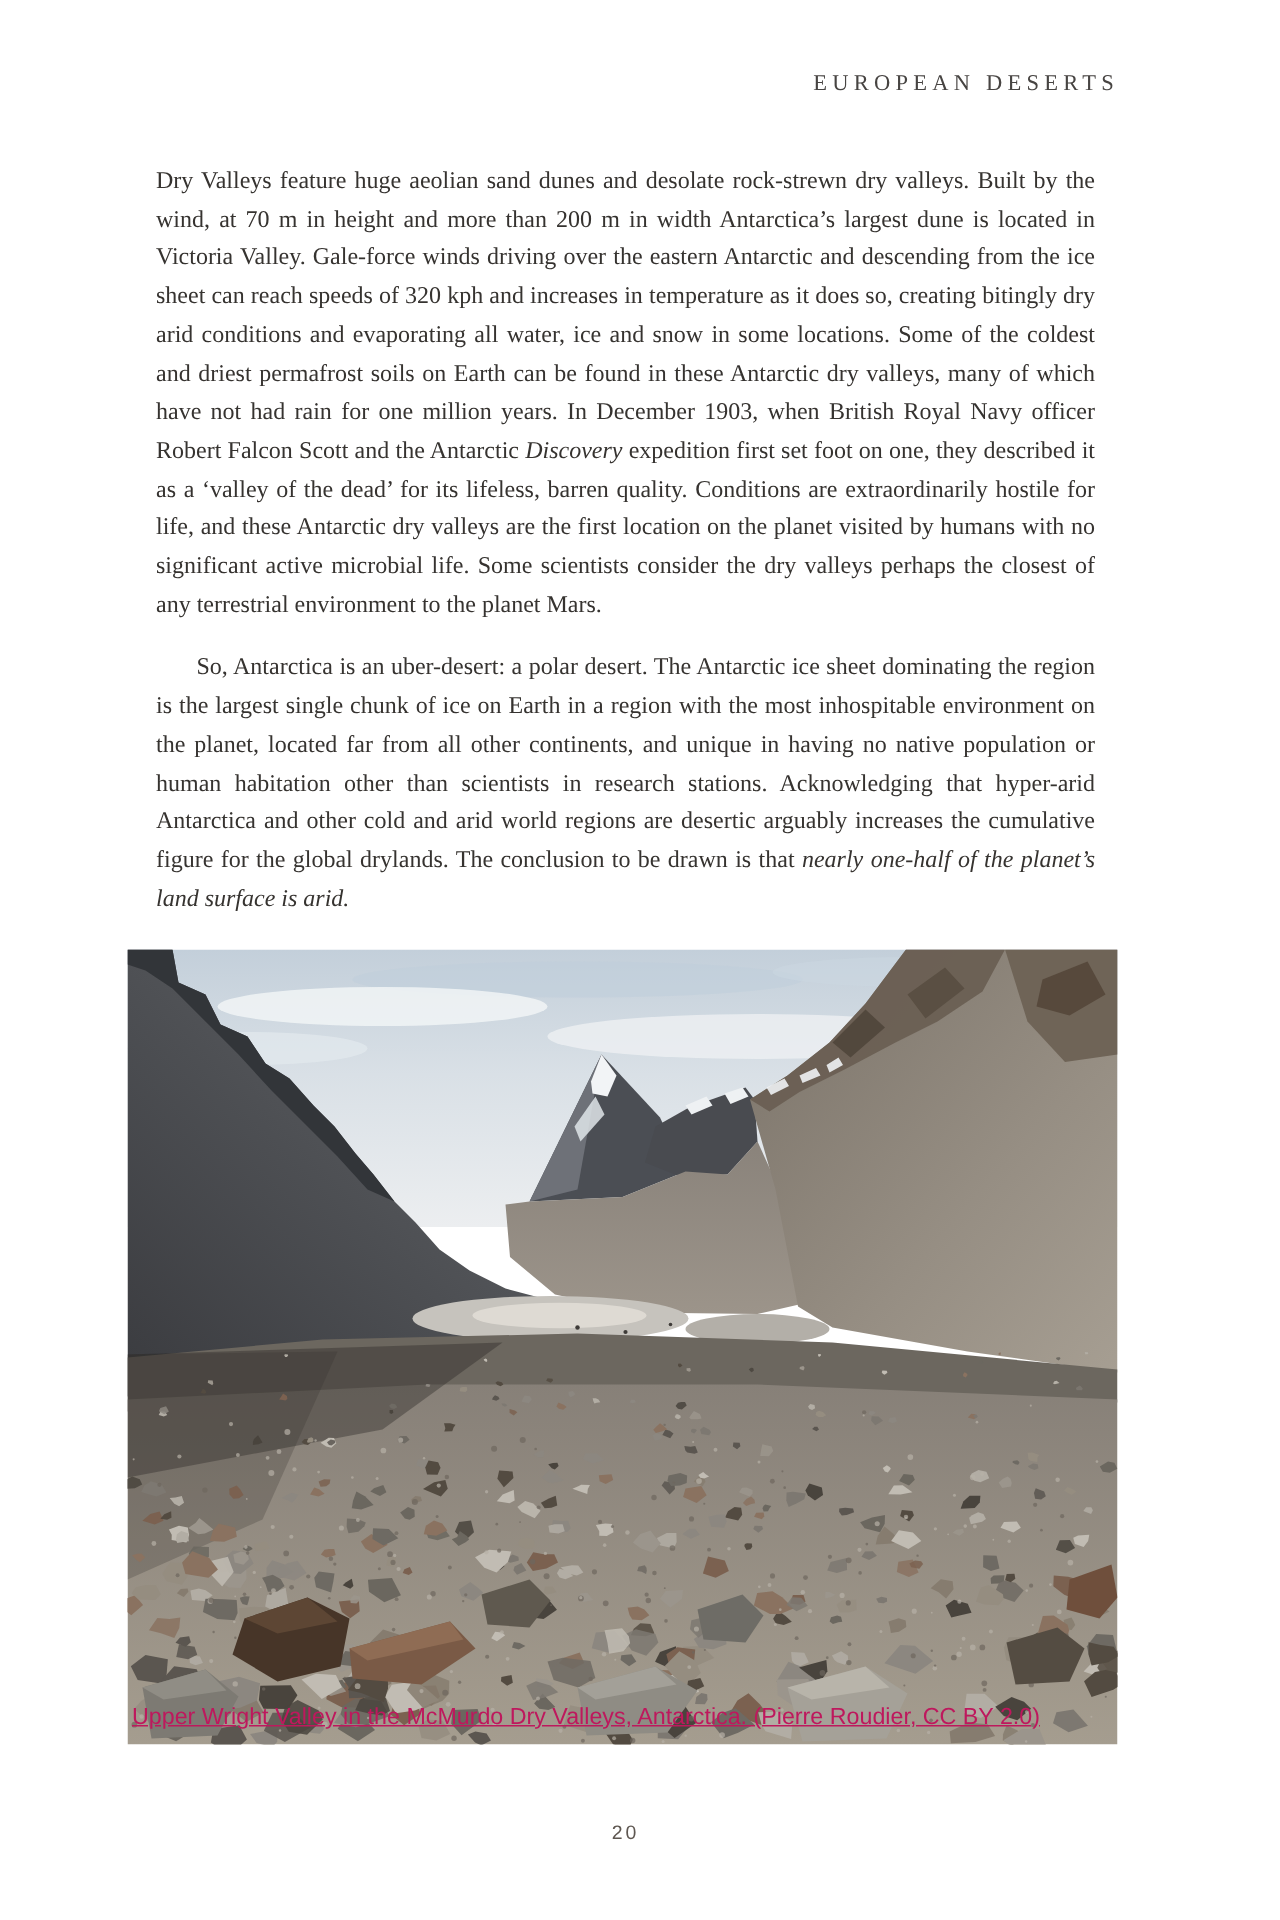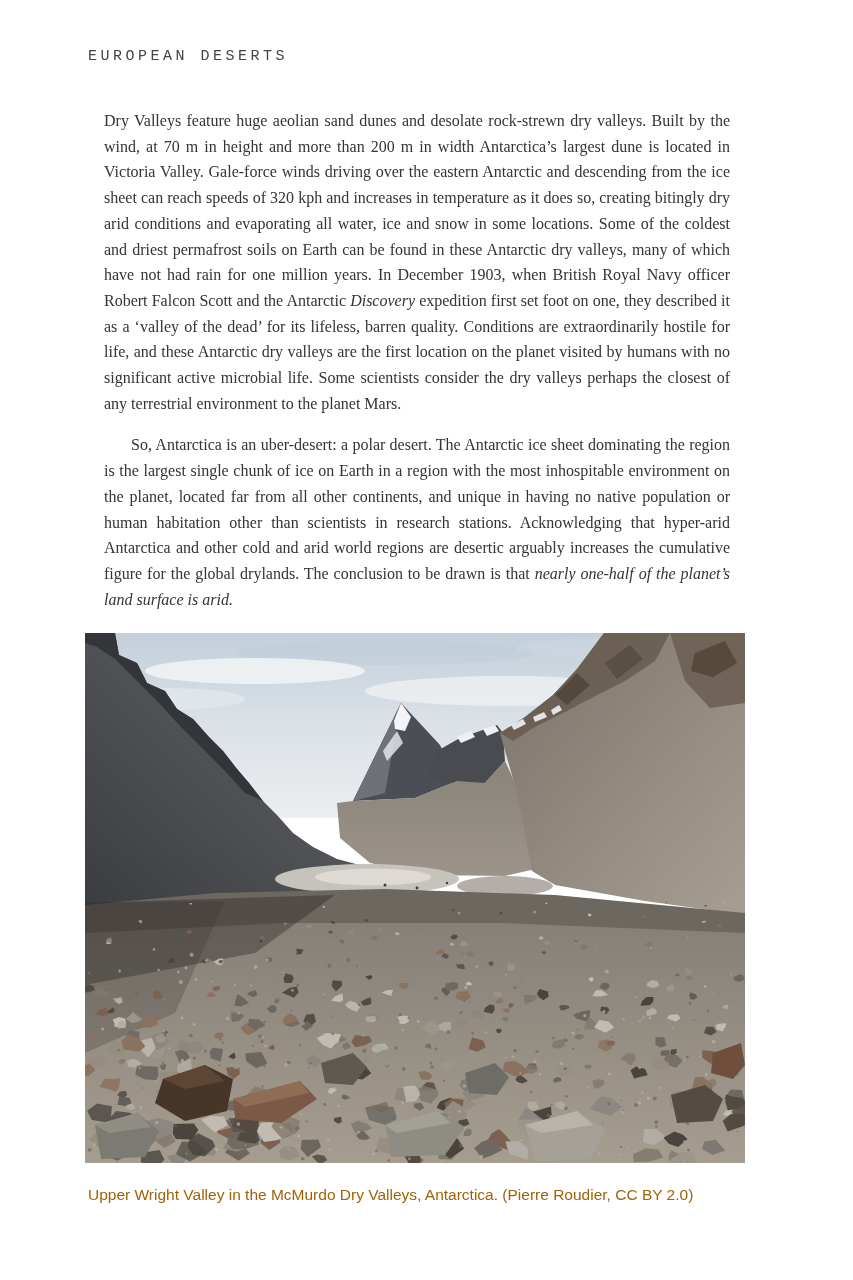--- a/index.html
+++ b/index.html
@@ -5,43 +5,43 @@
   html,body{margin:0;padding:0;background:#ffffff;}
   .page{
     position:relative;
     width:853px;height:1280px;
     background:#ffffff;
     overflow:hidden;
     font-family:"Liberation Serif", serif;
   }
   .running-head{
     position:absolute;top:48px;left:88px;width:658px;
-    text-align:left;
+    text-align:right;
     font-size:15px;letter-spacing:3.5px;
     color:#474442;
-    font-family:Liberation Mono, monospace;
   }
   .textcol{
     position:absolute;left:88px;top:92px;width:658px;
     font-size:16px;line-height:25.7px;
     color:#363330;
     text-align:justify;
   }
   .textcol p{margin:16px;padding:0;}
   .textcol p.indent{text-indent:27px;}
   .textcol em{font-style:italic;}
   figure.photo{
     position:absolute;left:85px;top:633px;width:660px;height:530px;
     margin:0;padding:0;line-height:0;
   }
   .caption{
-    position:absolute;left:88px;top:1184px;width:710px;
+    position:absolute;left:88px;top:1134px;width:710px;
     font-family:"Liberation Sans", sans-serif;
     font-size:15.5px;line-height:21px;
-    color:#a16207;
+    color:#be185d;
+    text-decoration:underline;
   }
   .folio{
     position:absolute;left:88px;top:1214px;width:658px;
     text-align:center;
     font-family:"Liberation Sans", sans-serif;
     font-size:13px;letter-spacing:2px;
     color:#5e5751;
   }
 </style>
 </head>
@@ -726,14 +726,15 @@
         <polygon points="586,462 620,452 638,466 628,488 592,490" fill="#544c42"></polygon>
         <polygon points="628,420 656,410 660,432 648,446 626,440" fill="#6f4f3c"></polygon>
         <polygon points="236,430 268,420 282,434 268,452 240,450" fill="#5f594f"></polygon>
         <polygon points="380,440 410,430 424,444 412,462 384,460" fill="#6e6c66"></polygon>
       </g>
     </svg>
   </figure>
 
   <div class="caption">Upper Wright Valley in the McMurdo Dry Valleys, Antarctica. (Pierre Roudier, CC BY 2.0)</div>
 
+  <div class="folio">20</div>
 
 </div>
 
 </body></html>

